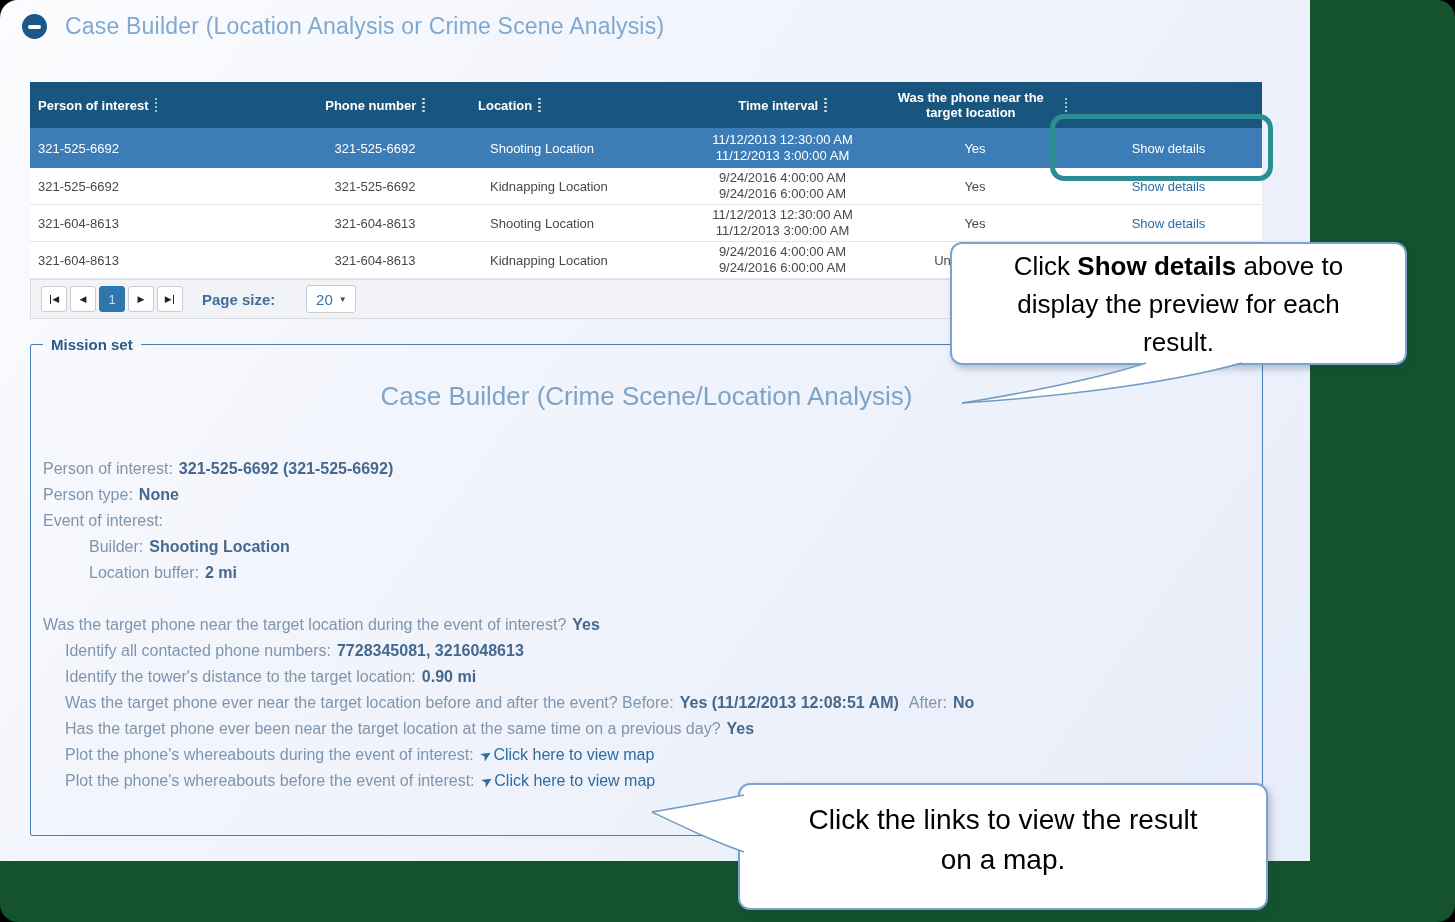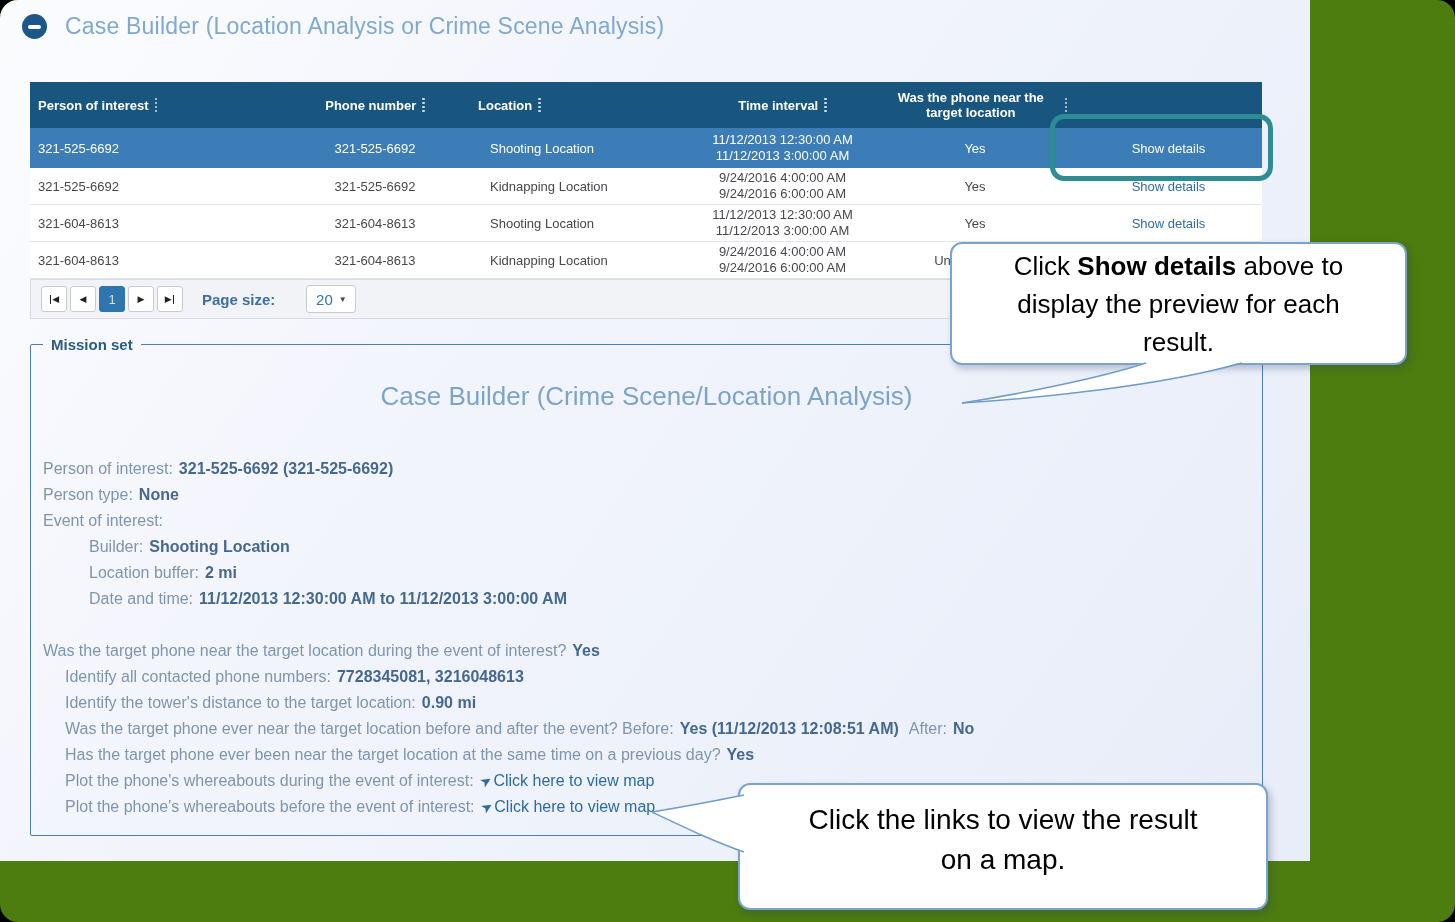--- a/index.html
+++ b/index.html
@@ -1,18 +1,18 @@
 <!DOCTYPE html>
 <html><head>
 <meta charset="utf-8">
 <style>
   * { margin:0; padding:0; box-sizing:border-box; }
   html,body { background:#000; }
   body { font-family:"Liberation Sans","DejaVu Sans",sans-serif; }
-  .screen { position:relative; width:1455px; height:922px; background:#4d7c0f; border-radius:18px; overflow:hidden; }
+  .screen { position:relative; width:1455px; height:922px; background:#14532d; border-radius:18px; overflow:hidden; }
 
   
   .panel { position:absolute; left:0; top:0; width:1310px; height:861px;
            background:linear-gradient(125deg,#fbfcfe 0%,#f3f5fc 35%,#e7edf9 100%); }
 
   
   .app-header { position:absolute; left:22px; top:13px; display:flex; align-items:center; gap:18px; }
   .minus-circle { width:25px; height:25px; border-radius:50%; background:#1c578a; position:relative; cursor:pointer; }
   .minus-circle::after { content:""; position:absolute; left:6px; top:11px; width:13px; height:3.5px; border-radius:2px; background:#fff; }
   .app-title { font-size:23px; color:#7fa9d0; letter-spacing:.2px; }
@@ -222,23 +222,20 @@
         </div>
         <div class="m-line">
           <span class="m-label">Event of interest:</span><span class="m-value"></span>
         </div>
         <div class="m-line ind2">
           <span class="m-label">Builder:</span><span class="m-value">Shooting Location</span>
         </div>
         <div class="m-line ind2">
           <span class="m-label">Location buffer:</span><span class="m-value">2 mi</span>
         </div>
-        <div class="m-line ind2">
-          <span class="m-label">Date and time:</span><span class="m-value">11/12/2013 12:30:00 AM to 11/12/2013 3:00:00 AM</span>
-        </div>
         <div class="m-line gap-above">
           <span class="m-label">Was the target phone near the target location during the event of interest?</span><span class="m-value">Yes</span>
         </div>
         <div class="m-line ind1">
           <span class="m-label">Identify all contacted phone numbers:</span><span class="m-value">7728345081, 3216048613</span>
         </div>
         <div class="m-line ind1">
           <span class="m-label">Identify the tower's distance to the target location:</span><span class="m-value">0.90 mi</span>
         </div>
         <div class="m-line ind1">

